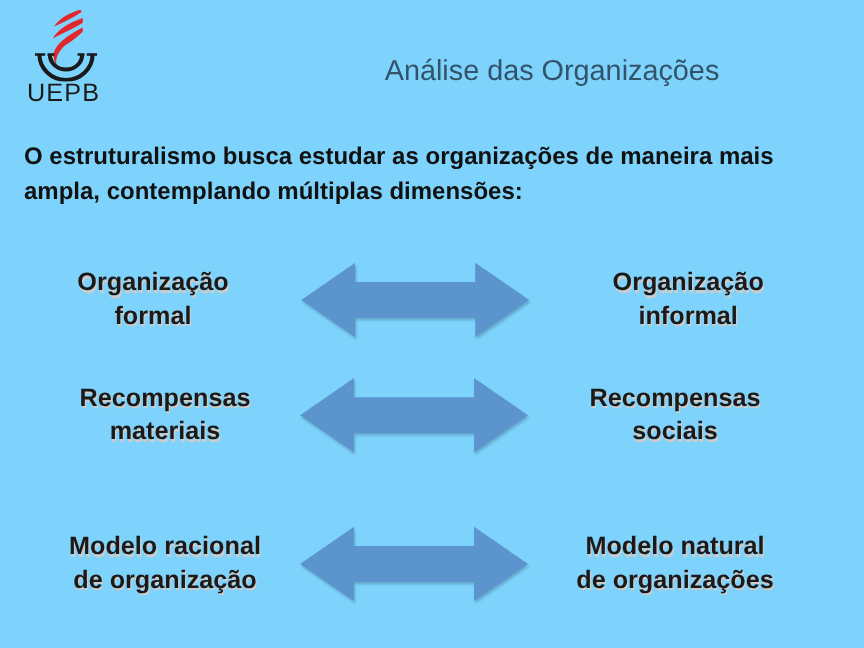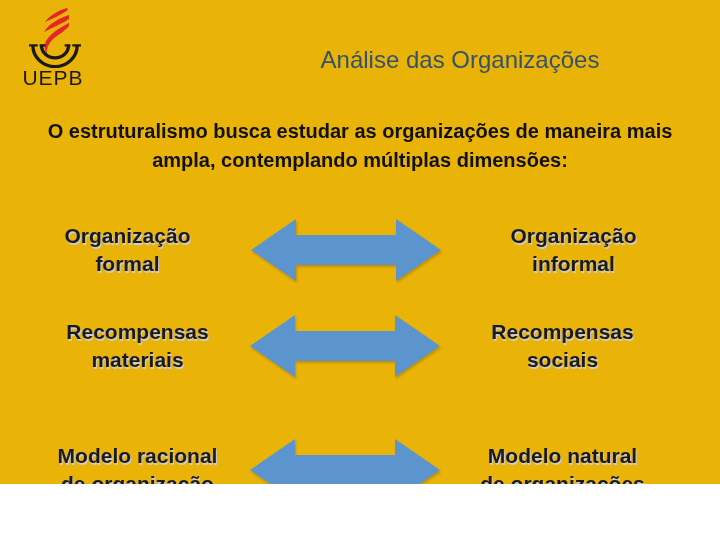--- a/index.html
+++ b/index.html
@@ -4,22 +4,22 @@
 <style>
   html, body {
     margin: 0;
     padding: 0;
     background: #ffffff;
     font-family: "Liberation Sans", sans-serif;
   }
   .slide {
     position: relative;
     width: 720px;
-    height: 484px;
-    background: #eab308;
+    height: 540px;
+    background: #7dd3fc;
     overflow: hidden;
   }
 
   
   .logo {
     position: absolute;
     left: 8px;
     top: 4px;
     width: 84px;
     height: 90px;
@@ -62,21 +62,20 @@
     color: #33536b;
     line-height: 1.15;
   }
 
   
   .intro {
     position: absolute;
     left: 20px;
     top: 117px;
     width: 680px;
-    text-align: center;
     font-size: 20px;
     font-weight: 700;
     color: #111111;
     line-height: 1.45;
   }
 
   
   .row {
     position: absolute;
     left: 30px;

